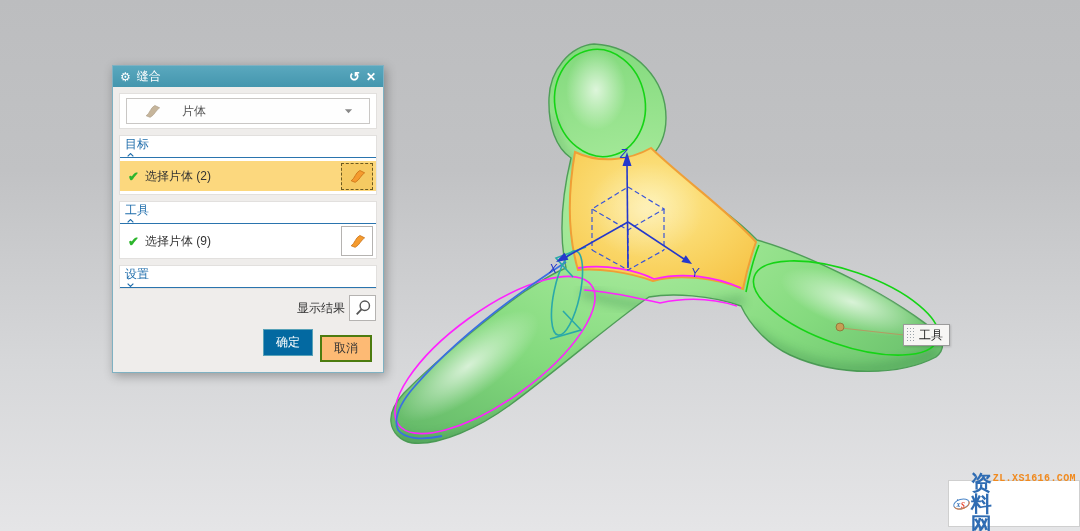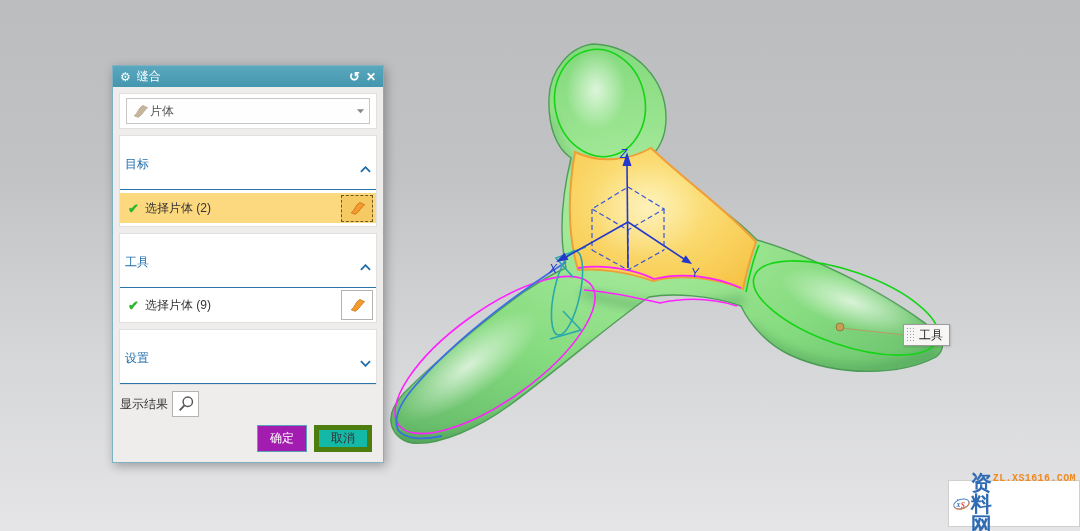--- a/index.html
+++ b/index.html
@@ -12,43 +12,43 @@
   .dialog{position:absolute;left:112px;top:65px;width:272px;background:#efedeb;
     border:1px solid #7fb1c2;box-shadow:2px 3px 10px rgba(0,0,0,.30);font-size:12px;color:#333;box-sizing:border-box;}
   .titlebar{height:21px;background:linear-gradient(#5aa8be,#4496ae);color:#fff;display:flex;align-items:center;gap:6px;padding:0 7px;}
   .t-gear{font-size:12px;line-height:1;}
   .t-title{flex:1;font-size:12px;}
   .t-reset{font-size:13px;font-weight:bold;line-height:1;cursor:default;}
   .t-close{font-size:12px;font-weight:bold;line-height:1;cursor:default;}
   .dlg-body{padding:6px;display:flex;flex-direction:column;gap:6px;}
   .group{background:#fff;border:1px solid #e2e0de;}
   .combo-group{padding:4px 6px;}
-  .combo{height:24px;border:1px solid #c9c7c5;background:#fefefe;display:flex;align-items:center;gap:0;padding:0 4px;}
+  .combo{height:24px;border:1px solid #c9c7c5;background:#fefefe;display:flex;align-items:center;gap:20px;padding:0 16px;}
   .combo-label{flex:1;color:#555;}
   .caret{width:9px;height:6px;}
   .sheet-icon{width:19px;height:16px;display:block;}
   .sheet-icon.tan path{fill:#c6b59b;stroke:#a89880;stroke-width:.8;}
   .sheet-icon.orange path{fill:#f59b2e;stroke:#c96f12;stroke-width:1;}
-  .sec-header{height:21px;display:flex;align-items:flex-end;padding:16px 5px;color:#1f6dab;border-bottom:1px solid #2a74ae;}
+  .sec-header{height:21px;display:flex;align-items:flex-start;padding:0 5px;color:#1f6dab;border-bottom:1px solid #2a74ae;flex-direction:column;}
   .sec-label{flex:1;font-size:12px;}
   .chev{width:11px;height:7px;}
   .row{height:30px;display:flex;align-items:center;gap:6px;padding:0 3px;}
   .row.selected{background:#fcd87e;margin:3px 0 3px;}
   .row.tool{height:34px;}
   .check{color:#2db52d;font-size:13px;font-weight:bold;margin-left:5px;line-height:1;}
   .row-label{flex:1;}
   .iconcell{width:32px;height:27px;background:#f5ca62;border:1px dashed #6b5a20;display:flex;align-items:center;justify-content:center;box-sizing:border-box;}
   .iconbtn{width:32px;height:30px;background:#fff;border:1px solid #b5b3b1;display:flex;align-items:center;justify-content:center;box-sizing:border-box;}
   .iconbtn.small{width:27px;height:26px;}
-  .preview-row{display:flex;align-items:center;gap:4px;padding:0 1px;}
+  .preview-row{display:flex;justify-content:flex-end;align-items:center;gap:4px;padding:0 1px;}
   .preview-label{color:#333;}
   .btn-row{display:flex;justify-content:flex-end;gap:7px;padding:2px 5px 4px 0;}
   .btn{font-size:12px;height:27px;padding:0 12px;font-family:"Liberation Sans",sans-serif;cursor:default;}
-  .btn.ok{background:#a21caf;color:#fff;border:1px solid #58a2b8;}
-  .btn.cancel{background:#14b8a6;color:#333;border:5px solid #4d7c0f;}
+  .btn.ok{background:#0369a1;color:#fff;border:1px solid #58a2b8;}
+  .btn.cancel{background:#fdba74;color:#333;border:2px solid #4d7c0f;margin-top:6px;}
 
   
   .tooltip{position:absolute;left:903px;top:324px;height:22px;display:flex;align-items:center;
     background:#f7f6f4;border:1px solid #9b9b9b;box-shadow:1px 1px 2px rgba(0,0,0,.15);box-sizing:border-box;}
   .tip-handle{width:9px;align-self:stretch;margin:2px 0 2px 2px;
     background-image:radial-gradient(#99a2a8 0.9px,transparent 1px);background-size:3px 3px;}
   .tip-label{font-size:12px;padding:0 6px 0 4px;color:#222;}
 
   
   .watermark{position:absolute;left:948px;top:480px;width:132px;height:47px;background:#fff;border:1px solid #cfcfcf;

